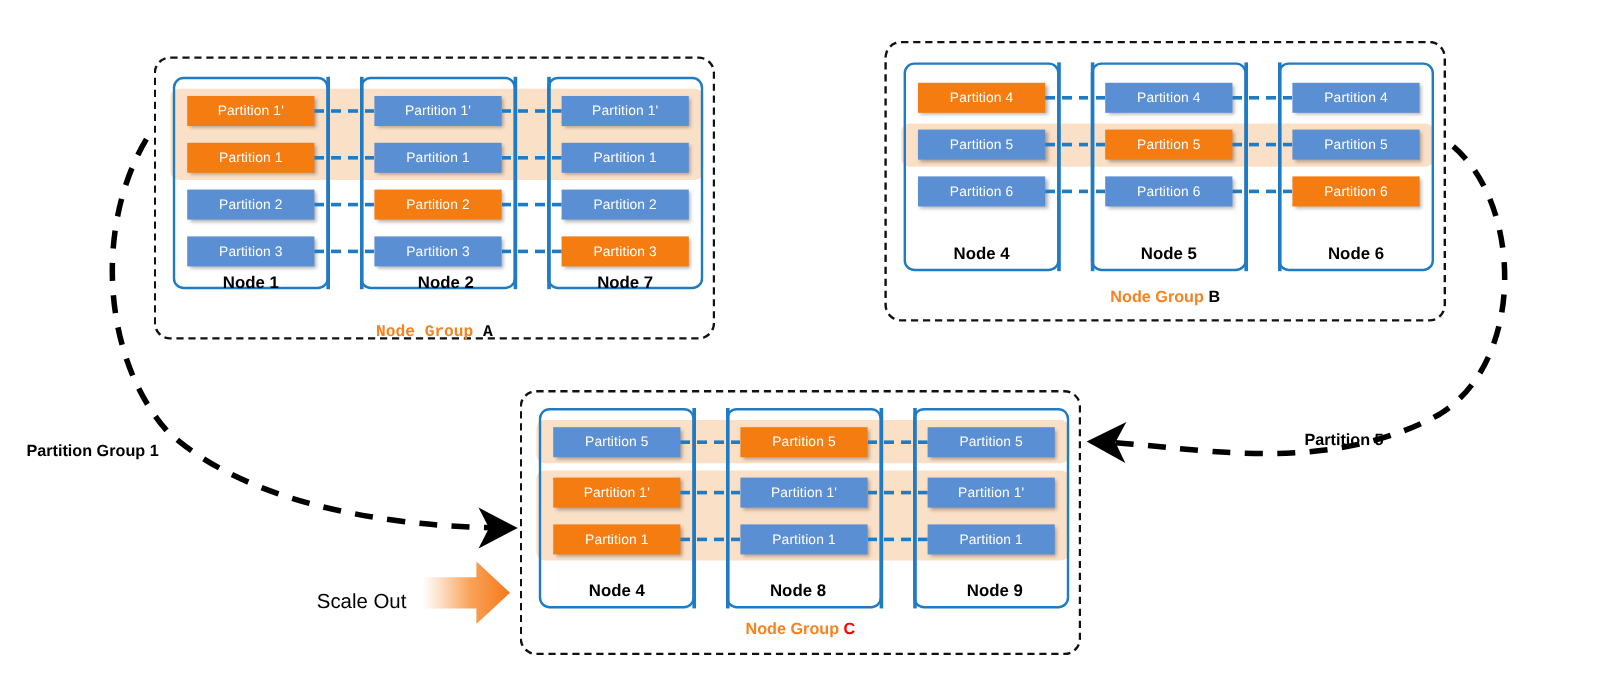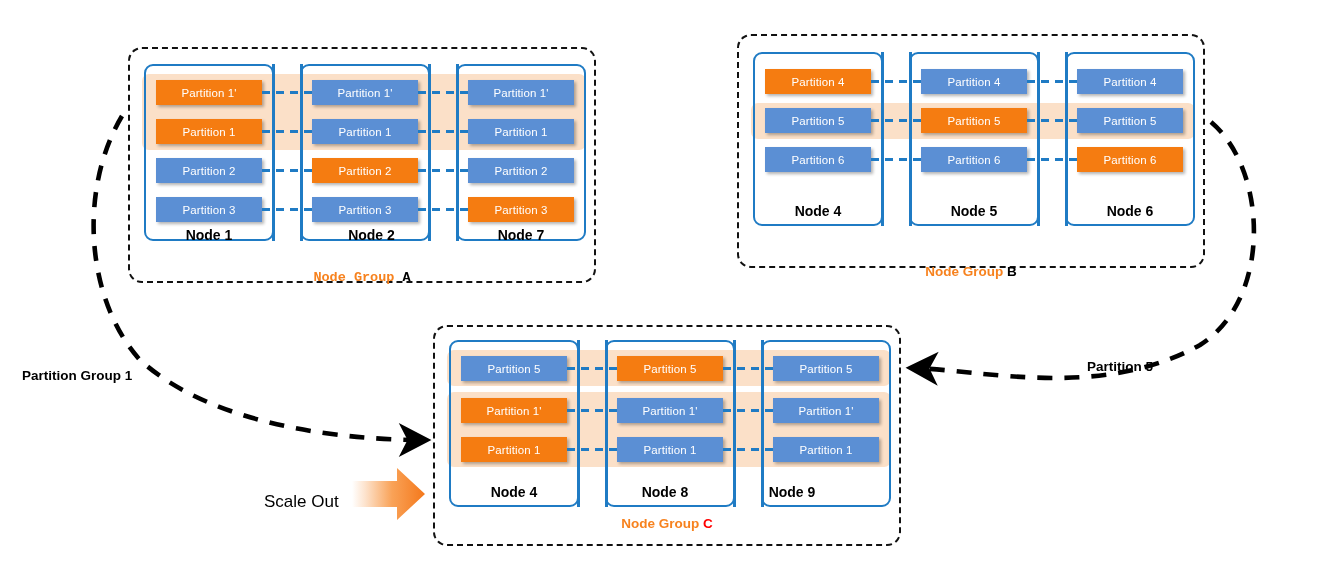--- a/index.html
+++ b/index.html
@@ -226,21 +226,21 @@
   <div class="conn" style="left:871px; top:119px; width:50px;"></div>
   <div class="conn" style="left:871px; top:158px; width:50px;"></div>
   <div class="conn" style="left:1027px; top:80px;  width:50px;"></div>
   <div class="conn" style="left:1027px; top:119px; width:50px;"></div>
   <div class="conn" style="left:1027px; top:158px; width:50px;"></div>
   <div class="rail" style="left:881px; top:52px; height:174px;"></div>
   <div class="rail" style="left:909px; top:52px; height:174px;"></div>
   <div class="rail" style="left:1037px; top:52px; height:174px;"></div>
   <div class="rail" style="left:1065px; top:52px; height:174px;"></div>
 
-  <div class="group-label" style="left:737px; top:240px; width:468px;margin-top:24px;">
+  <div class="group-label" style="left:737px; top:240px; width:468px;">
     <span class="gl-main">Node Group </span>
     <span class="gl-id-black">B</span>
   </div>
 
   <div class="group-box" style="left:433px; top:325px; width:468px; height:221px;"></div>
 
   <div class="band" style="left:447px; top:350px; width:444px; height:36px;"></div>
 
   <div class="band" style="left:447px; top:392px; width:444px; height:75px;"></div>
 
@@ -253,21 +253,21 @@
   <div class="node-box" style="left:605px; top:340px; width:130px; height:167px;"></div>
   <div class="chip orange" style="left:617px; top:356px; width:106px; height:25px;">Partition 5</div>
   <div class="chip blue" style="left:617px; top:398px; width:106px; height:25px;">Partition 1'</div>
   <div class="chip blue" style="left:617px; top:437px; width:106px; height:25px;">Partition 1</div>
   <div class="node-label" style="left:605px; top:484px; width:120px;">Node 8</div>
 
   <div class="node-box" style="left:761px; top:340px; width:130px; height:167px;"></div>
   <div class="chip blue" style="left:773px; top:356px; width:106px; height:25px;">Partition 5</div>
   <div class="chip blue" style="left:773px; top:398px; width:106px; height:25px;">Partition 1'</div>
   <div class="chip blue" style="left:773px; top:437px; width:106px; height:25px;">Partition 1</div>
-  <div class="node-label" style="left:718px; top:484px; width:148px;">Node 9</div>
+  <div class="node-label" style="left:755px; top:484px; width:148px;">Node 9</div>
 
   <div class="conn" style="left:567px; top:367px; width:50px;"></div>
   <div class="conn" style="left:567px; top:409px; width:50px;"></div>
   <div class="conn" style="left:567px; top:448px; width:50px;"></div>
   <div class="conn" style="left:723px; top:367px; width:50px;"></div>
   <div class="conn" style="left:723px; top:409px; width:50px;"></div>
   <div class="conn" style="left:723px; top:448px; width:50px;"></div>
   <div class="rail" style="left:577px; top:340px; height:167px;"></div>
   <div class="rail" style="left:605px; top:340px; height:167px;"></div>
   <div class="rail" style="left:733px; top:340px; height:167px;"></div>

